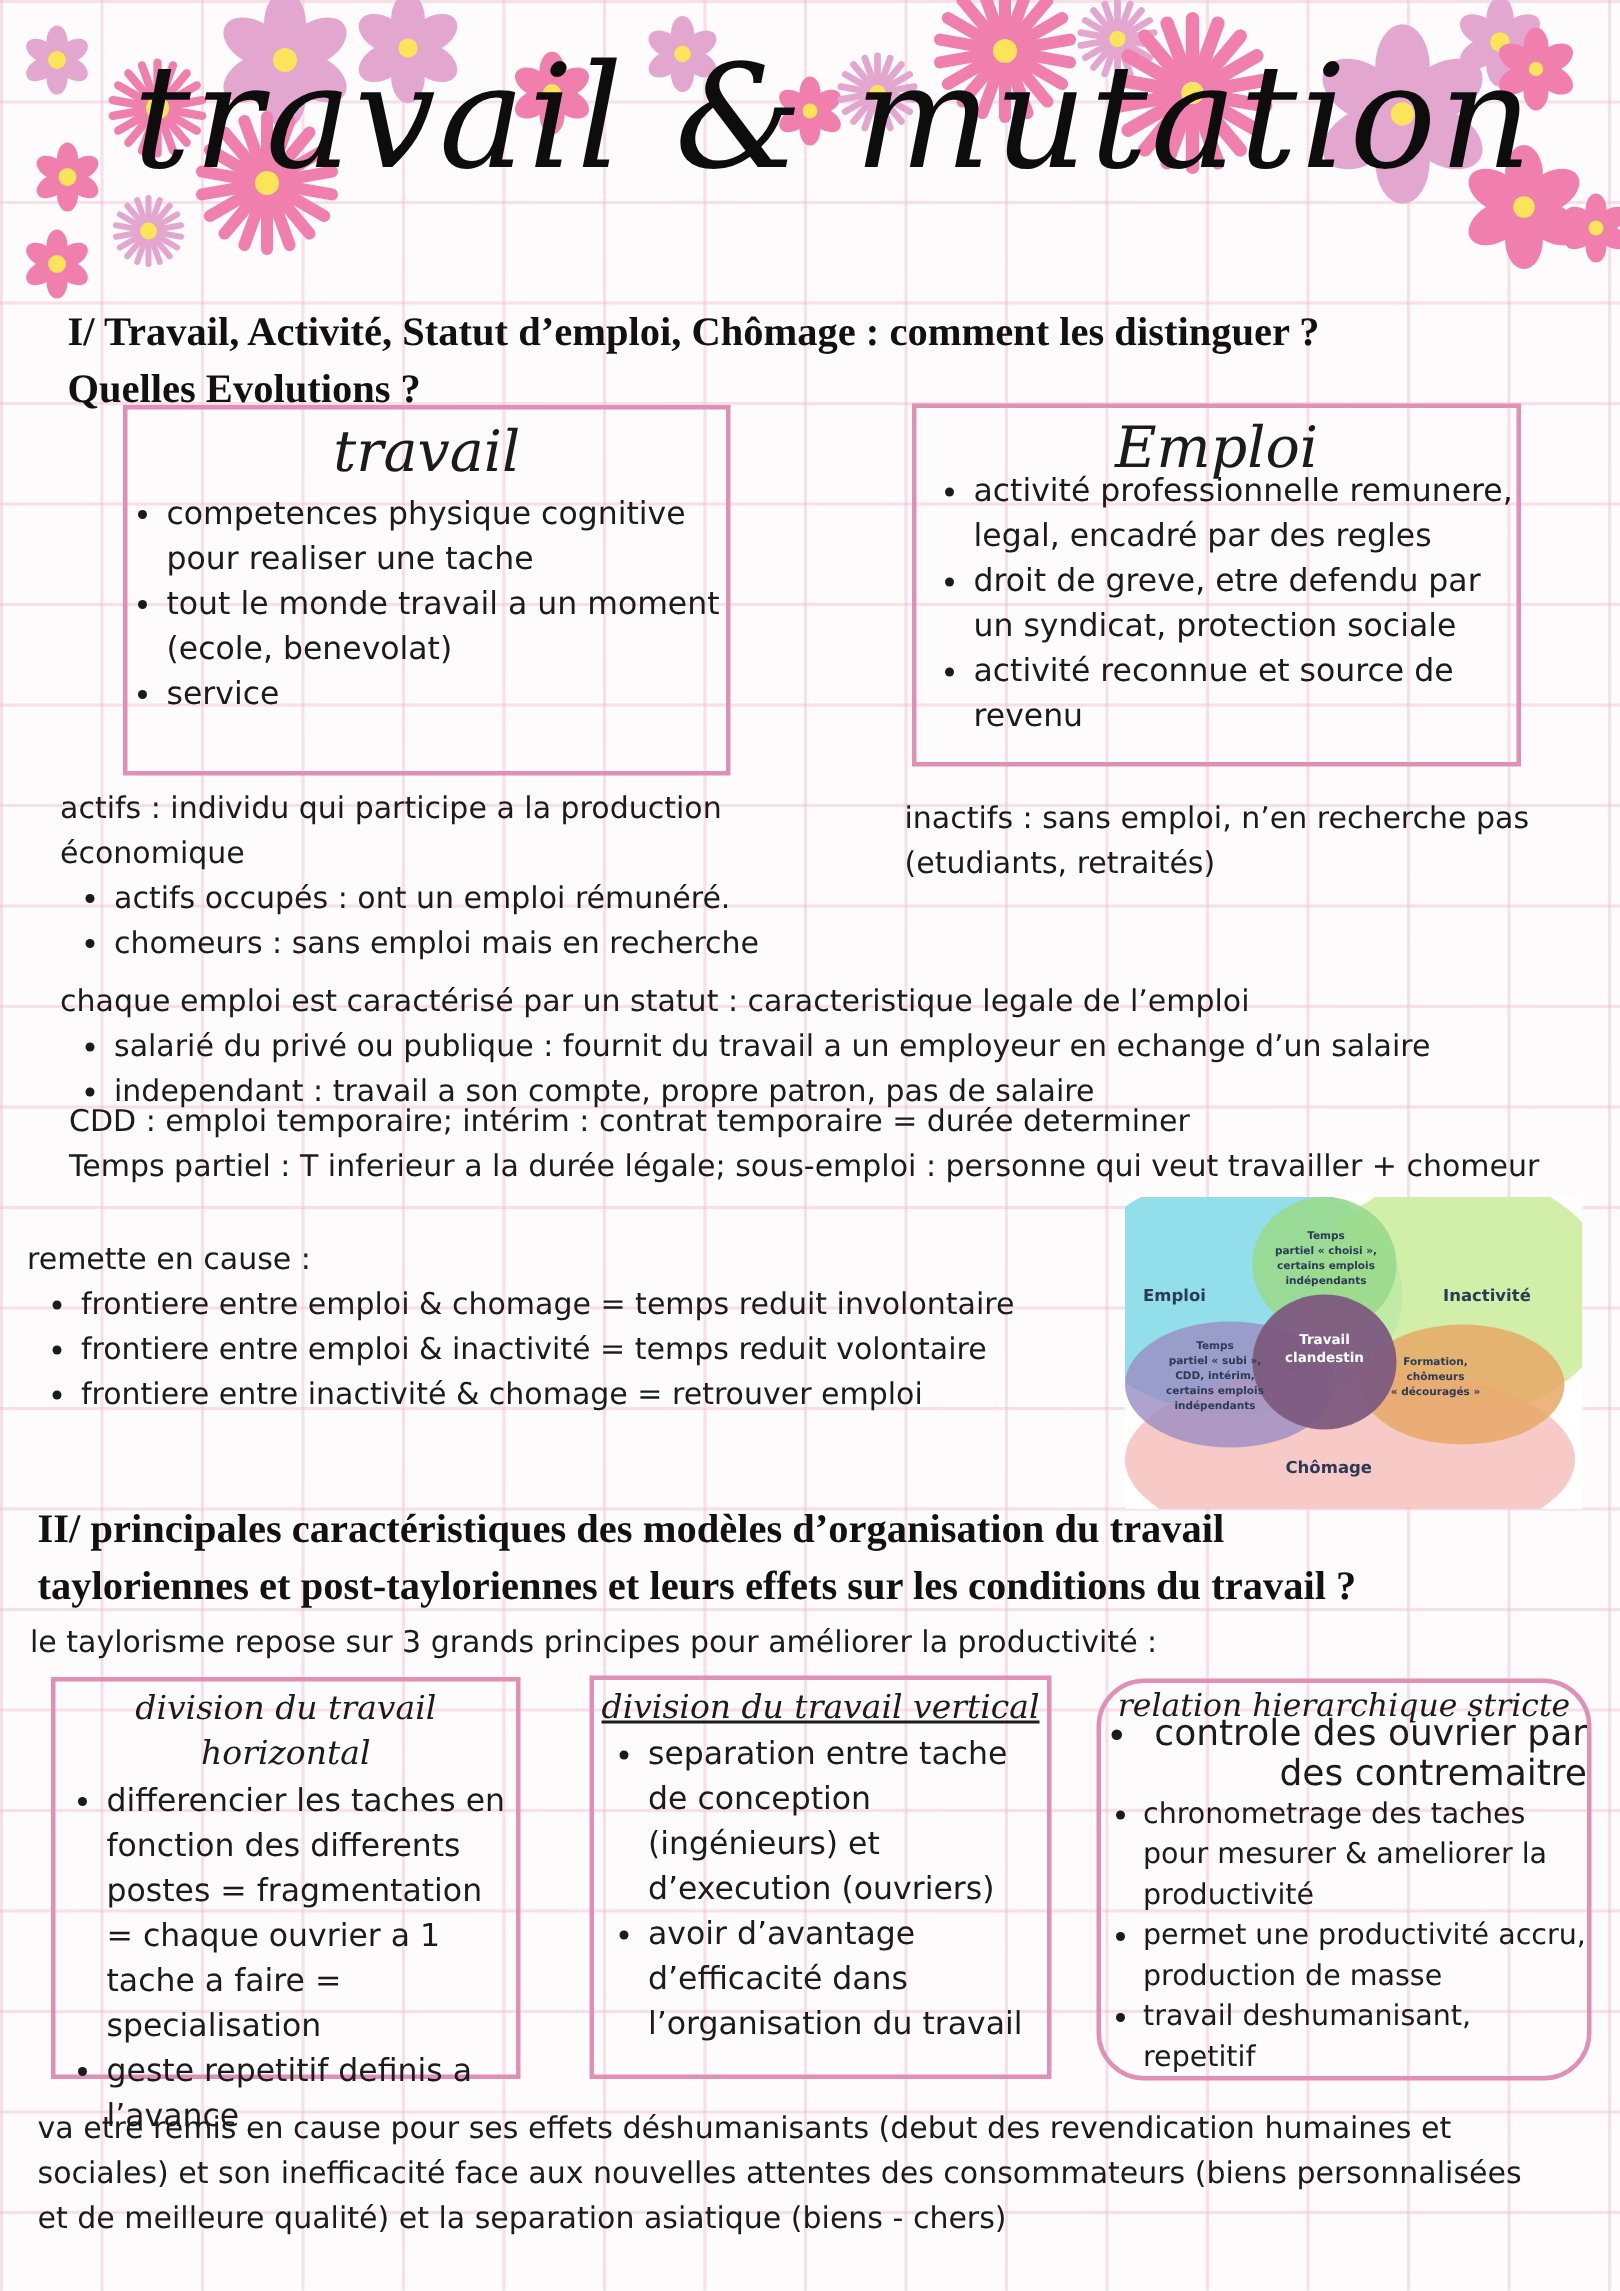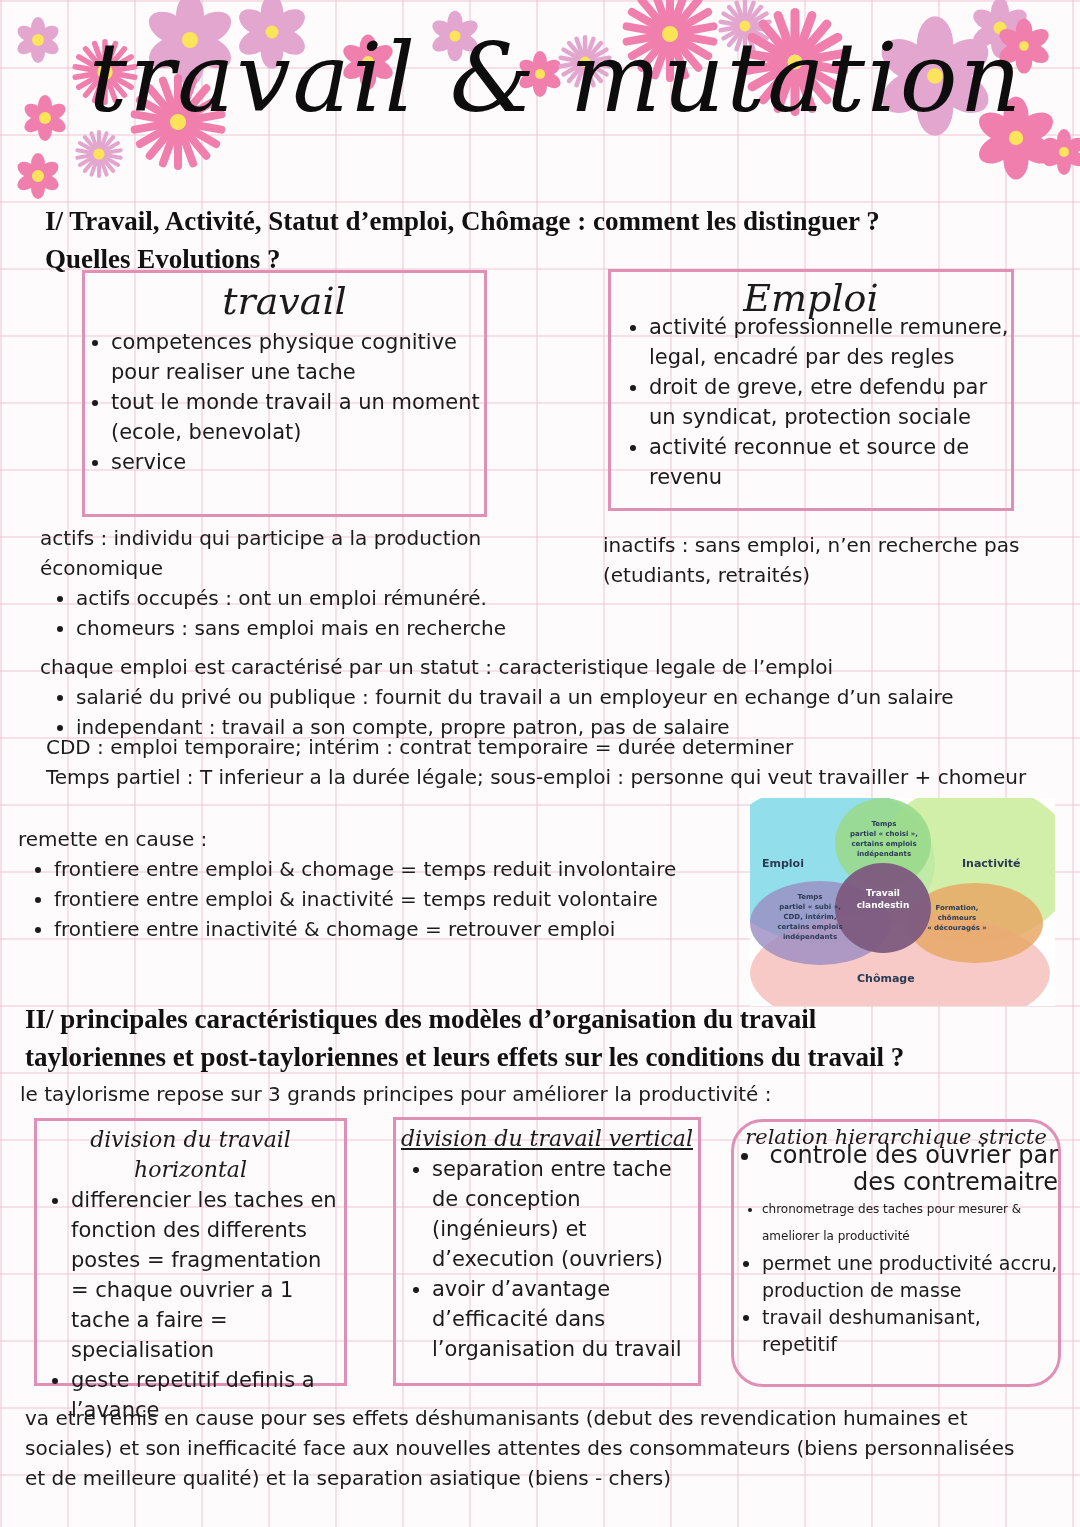--- a/index.html
+++ b/index.html
@@ -259,21 +259,21 @@
   <ul style="padding-left:36px;">
     <li>separation entre tache de conception (ingénieurs) et d’execution (ouvriers)</li>
     <li>avoir d’avantage d’efficacité dans l’organisation du travail</li>
   </ul>
 </div>
 
 <div class="box" style="left:731px;top:1119px;width:330px;height:268px;border-radius:32px;">
   <div class="box-title small" style="margin-top:2px;height:18px;line-height:26px;font-size:21px;">relation hierarchique stricte</div>
   <ul style="padding-left:28px;">
     <li style="font-size:24px;line-height:27px;text-align:right;">controle des ouvrier par des contremaitre</li>
-    <li style="font-size:12px;line-height:27px;">chronometrage des taches pour mesurer &amp; ameliorer la productivité</li>
+    <li style="font-size:19px;line-height:27px;">chronometrage des taches pour mesurer &amp; ameliorer la productivité</li>
     <li style="font-size:19px;line-height:27px;">permet une productivité accru, production de masse</li>
     <li style="font-size:19px;line-height:27px;">travail deshumanisant, repetitif</li>
   </ul>
 </div>
 
 <div class="abs body-text" style="left:25px;top:1403px;width:1050px;">
   <div>va etre remis en cause pour ses effets déshumanisants (debut des revendication humaines et</div>
   <div>sociales) et son inefficacité face aux nouvelles attentes des consommateurs (biens personnalisées</div>
   <div>et de meilleure qualité) et la separation asiatique (biens - chers)</div>
 </div>

